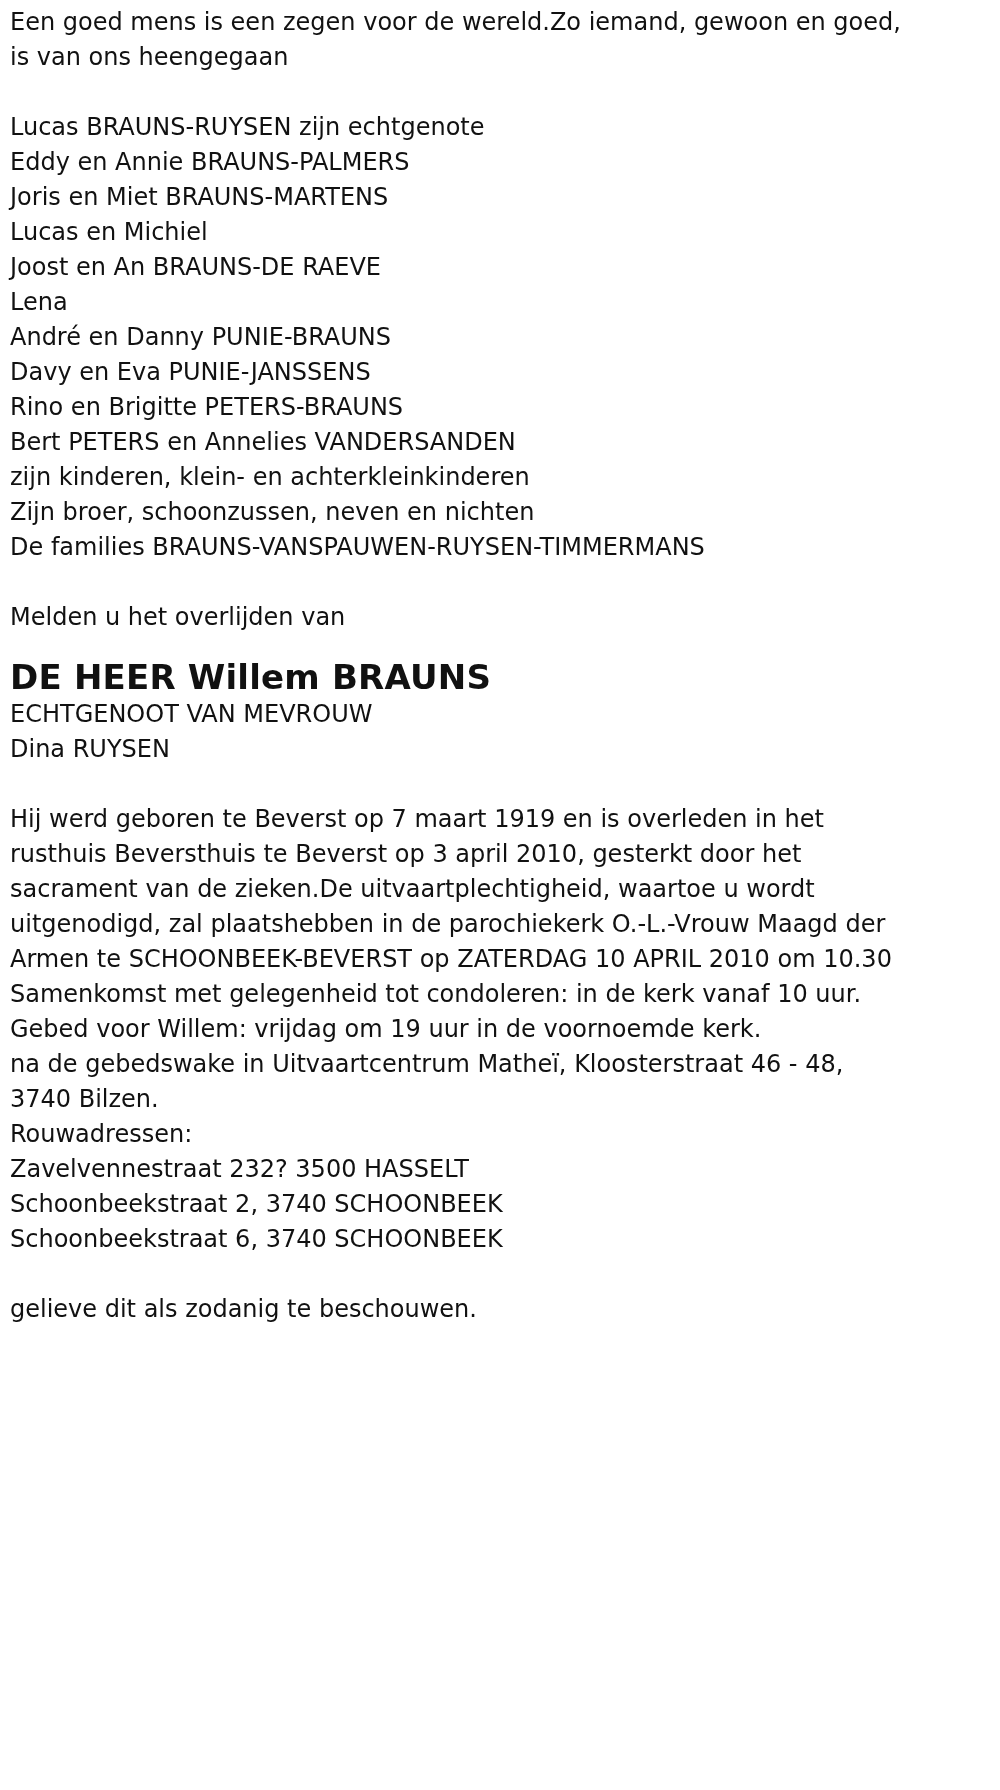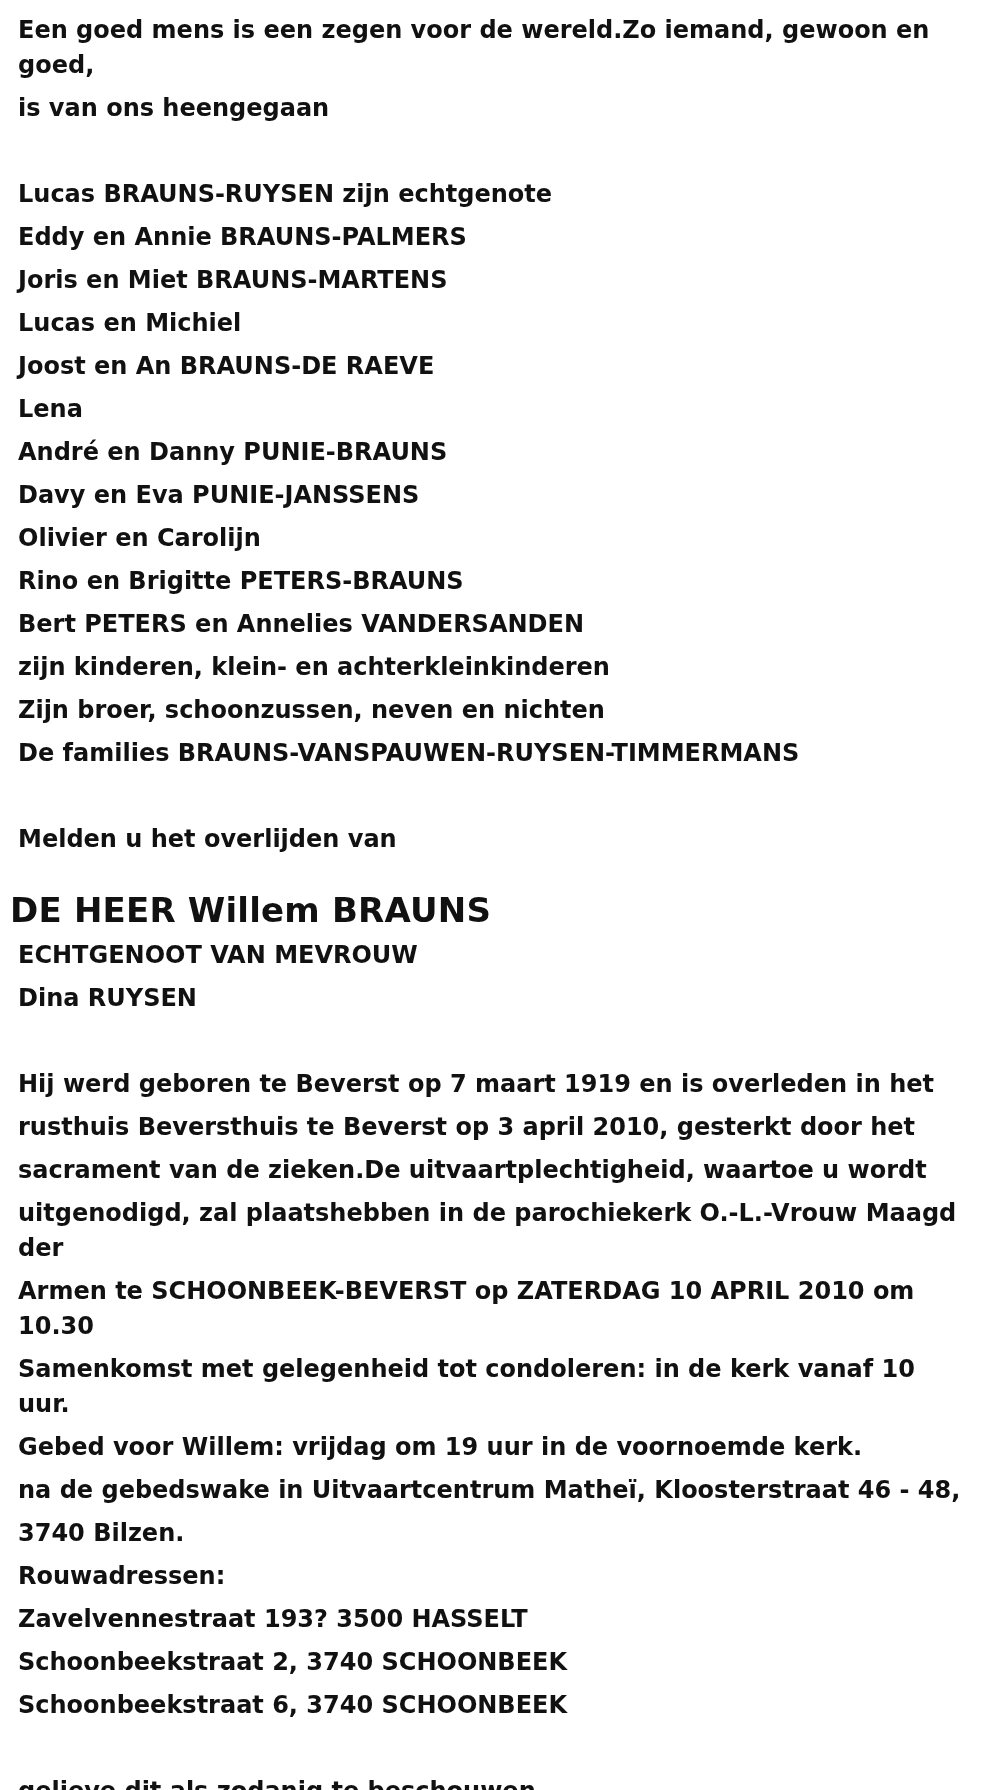--- a/index.html
+++ b/index.html
@@ -16,34 +16,33 @@
       font-size: 24px;
       line-height: 35px;
     }
     .page {
       padding: 5px 10px 0 10px;
       width: 980px;
     }
     .line {
       display: block;
       white-space: pre-wrap;
-      margin: 8px;
-      font-weight: bold;
+      margin: 0;
     }
     .para {
       margin: 0;
     }
     .blank {
       height: 35px;
     }
     .heading {
       font-weight: bold;
       font-size: 34px;
       line-height: 40px;
-      margin-top: 33px;
+      margin-top: 22px;
       margin-bottom: 0;
       letter-spacing: 0.2px;
     }
     .body-text {
       margin: 0;
       width: 970px;
     }
   </style>
 </head>
 <body>
@@ -59,21 +58,20 @@
 
   <div class="para">
     <span class="line">Lucas BRAUNS-RUYSEN zijn echtgenote</span>
     <span class="line">Eddy en Annie BRAUNS-PALMERS</span>
     <span class="line">Joris en Miet BRAUNS-MARTENS</span>
     <span class="line">Lucas en Michiel</span>
     <span class="line">Joost en An BRAUNS-DE RAEVE</span>
     <span class="line">Lena</span>
     <span class="line">André en Danny PUNIE-BRAUNS</span>
     <span class="line">Davy en Eva PUNIE-JANSSENS</span>
-    <span class="line">Olivier en Carolijn</span>
     <span class="line">Rino en Brigitte PETERS-BRAUNS</span>
     <span class="line">Bert PETERS en Annelies VANDERSANDEN</span>
     <span class="line">zijn kinderen, klein- en achterkleinkinderen</span>
     <span class="line">Zijn broer, schoonzussen, neven en nichten</span>
     <span class="line">De families BRAUNS-VANSPAUWEN-RUYSEN-TIMMERMANS</span>
   </div>
 
   <div class="blank"></div>
 
   <div class="para">
@@ -96,21 +94,21 @@
     <span class="line">uitgenodigd, zal plaatshebben in de parochiekerk O.-L.-Vrouw Maagd der</span>
     <span class="line">Armen te SCHOONBEEK-BEVERST op ZATERDAG 10 APRIL 2010 om 10.30</span>
     <span class="line">Samenkomst met gelegenheid tot condoleren: in de kerk vanaf 10 uur.</span>
     <span class="line">Gebed voor Willem: vrijdag om 19 uur in de voornoemde kerk.</span>
     <span class="line">na de gebedswake in Uitvaartcentrum Matheï, Kloosterstraat 46 - 48,</span>
     <span class="line">3740 Bilzen.</span>
   </div>
 
   <div class="para">
     <span class="line">Rouwadressen:</span>
-    <span class="line">Zavelvennestraat 193? 3500 HASSELT</span>
+    <span class="line">Zavelvennestraat 232? 3500 HASSELT</span>
     <span class="line">Schoonbeekstraat 2, 3740 SCHOONBEEK</span>
     <span class="line">Schoonbeekstraat 6, 3740 SCHOONBEEK</span>
   </div>
 
   <div class="blank"></div>
 
   <div class="para">
     <span class="line">gelieve dit als zodanig te beschouwen.</span>
   </div>
 

